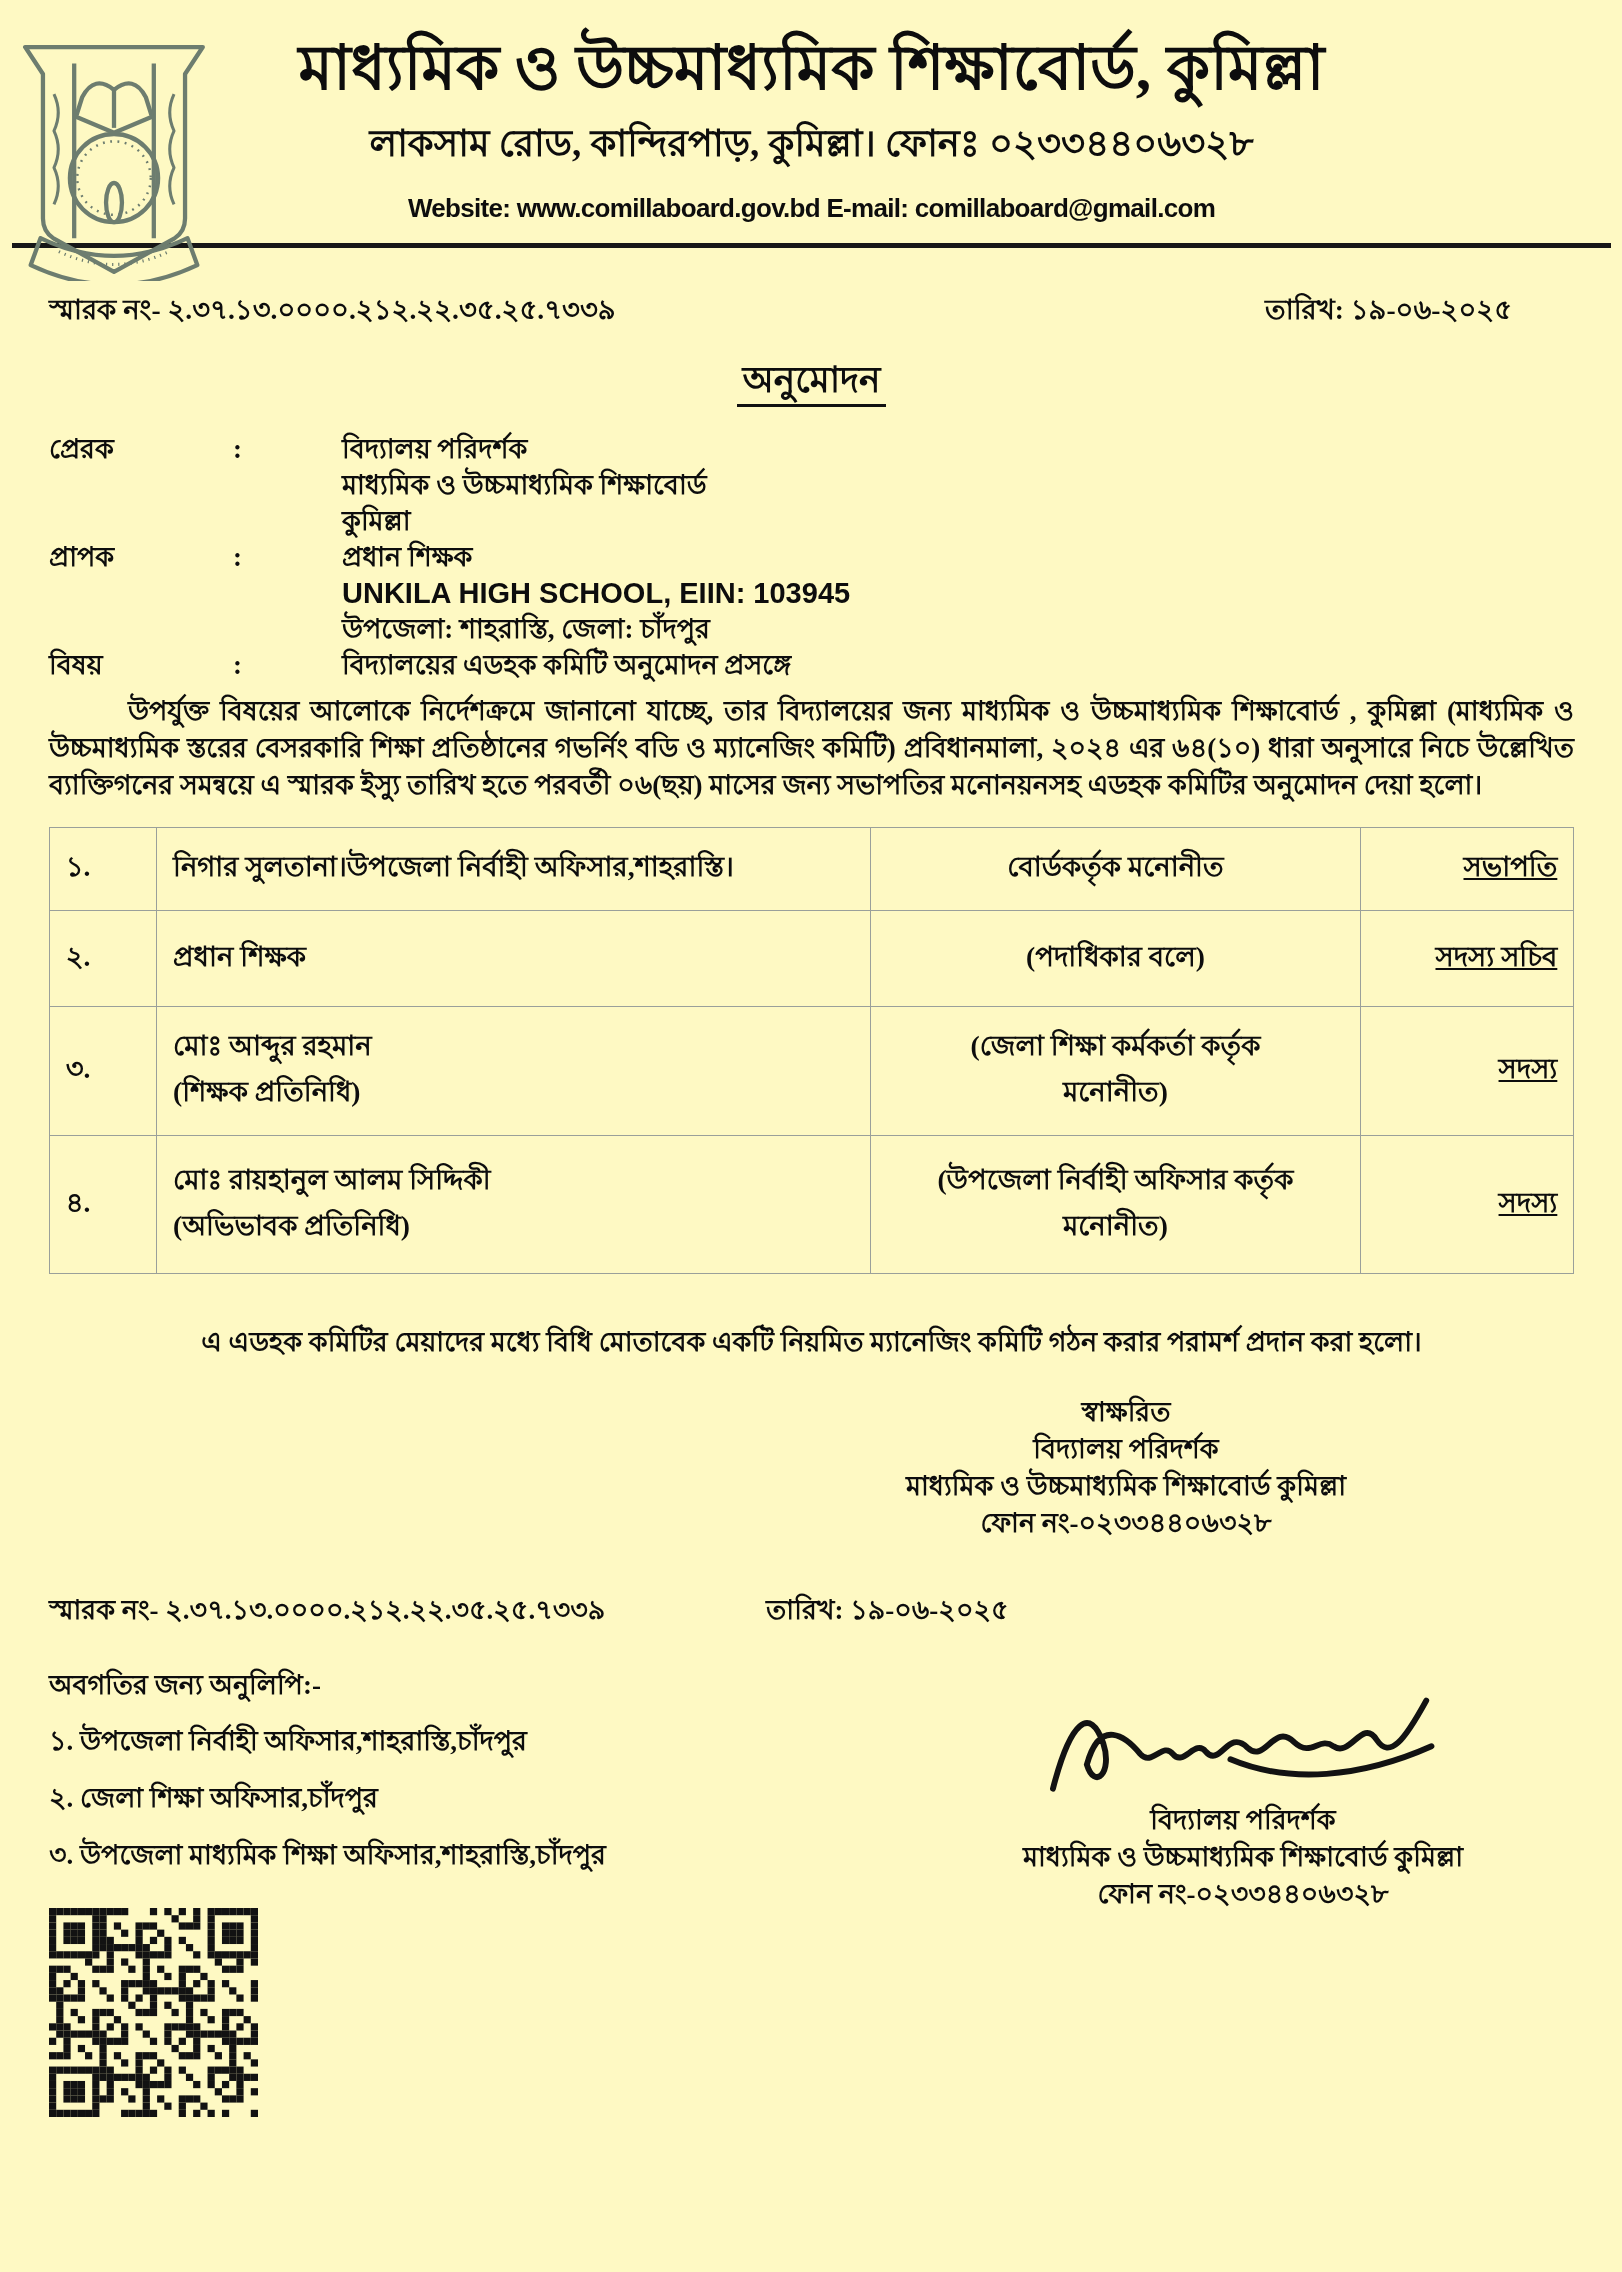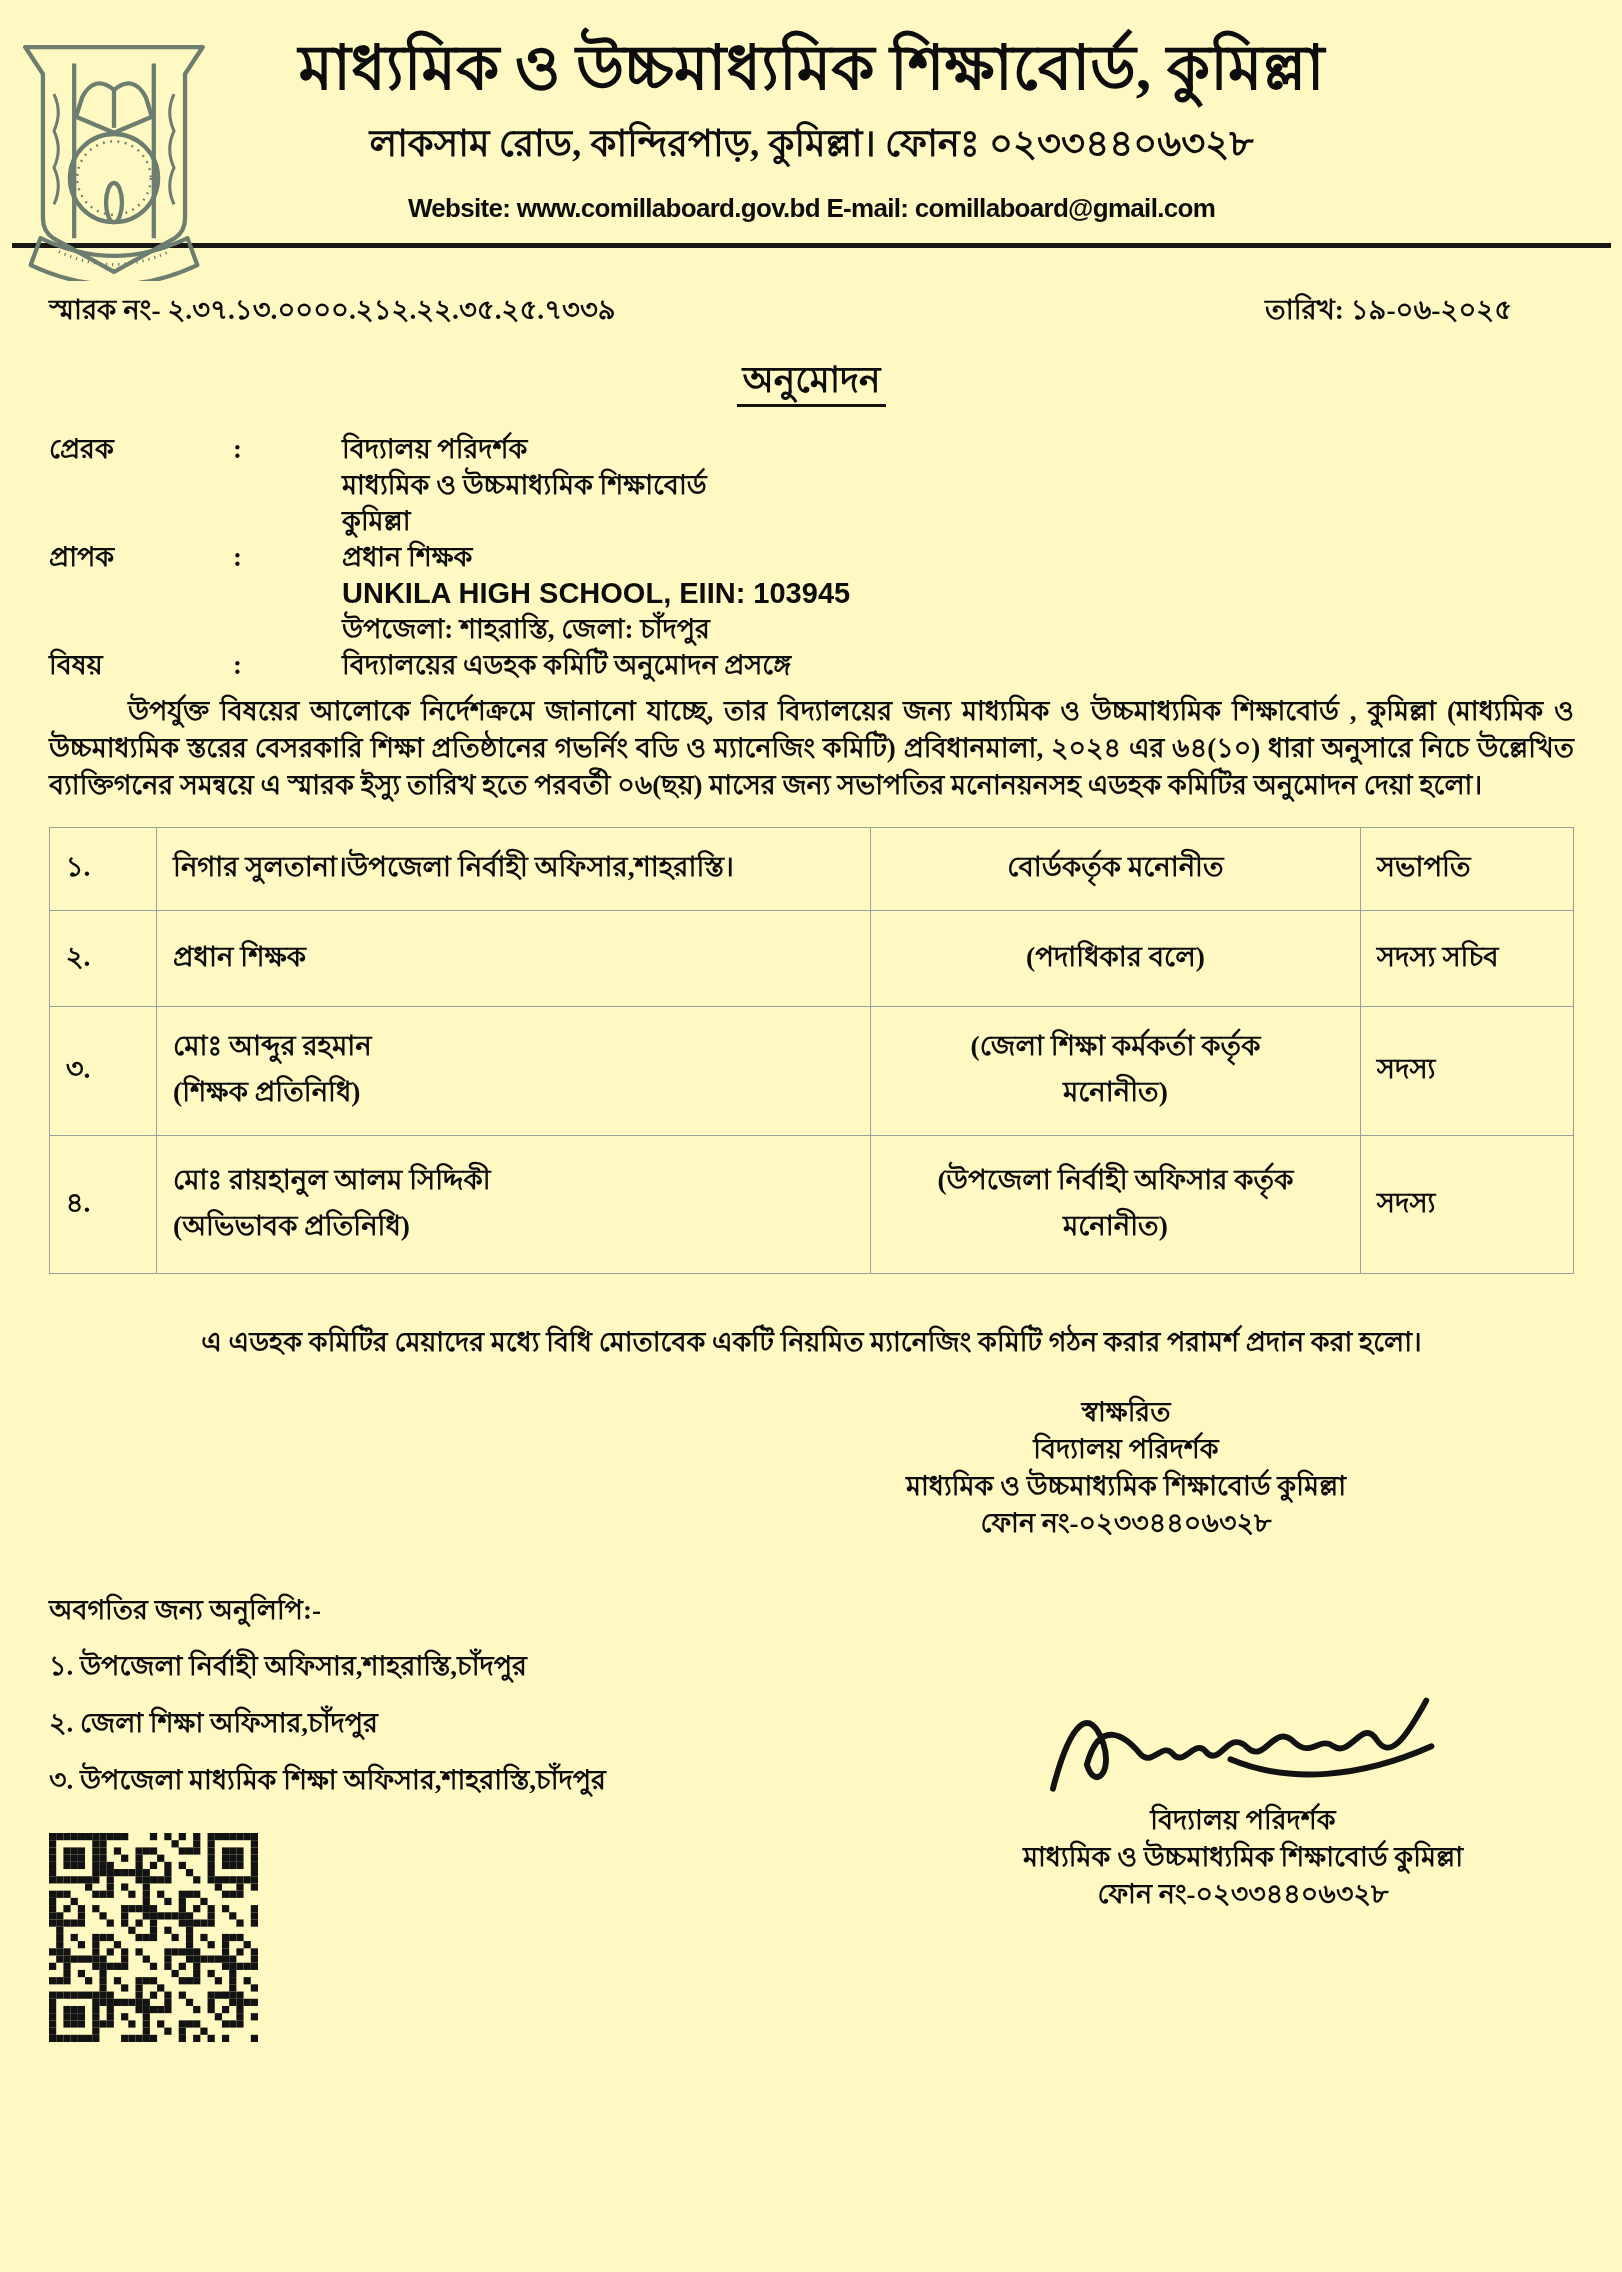--- a/index.html
+++ b/index.html
@@ -28,21 +28,21 @@
   .meta-value{flex:1;}
   .latin{font-family:"Liberation Sans","DejaVu Sans",sans-serif;font-size:29px;}
   
   .body-par{padding:9.2px 49px 0;font-size:27px;line-height:37px;text-align:justify;text-indent:79px;}
   
   table.committee{border-collapse:collapse;margin:23.6px 49px 0;width:1525px;font-size:27.5px;table-layout:fixed;}
   table.committee td{border:1.3px solid #9aa09a;padding:6.5px 15.7px;vertical-align:middle;}
   td.c-serial{width:75px;text-align:left;padding-left:19.6px;}
   td.c-name{width:681px;text-align:left;}
   td.c-nom{width:458px;text-align:center;}
-  td.c-des{text-align:left;vertical-align:top;padding-top:13px;}
+  td.c-des{text-align:right;vertical-align:top;padding-top:13px;text-decoration:underline;}
   tr.r1 td{height:69px;}
   tr.r2 td{height:82px;}
   tr.r3 td{height:115px;}
   tr.r4 td{height:124px;}
   .l2:empty{display:none;}
   .l2{display:block;}
   
   .closing{margin-top:47px;text-align:center;font-size:27px;padding:0 70px;}
   .sig1{margin:27.5px 196px 0 auto;width:602px;text-align:center;font-size:27px;line-height:37px;}
   .bottom{position:relative;margin-top:47px;padding:0 49px;font-size:27px;}
@@ -177,20 +177,24 @@
   <div class="closing">এ এডহক কমিটির মেয়াদের মধ্যে বিধি মোতাবেক একটি নিয়মিত ম্যানেজিং কমিটি গঠন করার পরামর্শ প্রদান করা হলো।</div>
 
   <div class="sig1">
     <div>স্বাক্ষরিত</div>
     <div>বিদ্যালয় পরিদর্শক</div>
     <div>মাধ্যমিক ও উচ্চমাধ্যমিক শিক্ষাবোর্ড কুমিল্লা</div>
     <div>ফোন নং-০২৩৩৪৪০৬৩২৮</div>
   </div>
 
   <div class="bottom">
+    <div class="memo2">
+      <span>স্মারক নং- ২.৩৭.১৩.০০০০.২১২.২২.৩৫.২৫.৭৩৩৯</span>
+      <span class="date">তারিখ: ১৯-০৬-২০২৫</span>
+    </div>
     <div class="cc-head">অবগতির জন্য অনুলিপি:-</div>
     <div class="cc-item">১. উপজেলা নির্বাহী অফিসার,শাহরাস্তি,চাঁদপুর</div>
     <div class="cc-item">২. জেলা শিক্ষা অফিসার,চাঁদপুর</div>
     <div class="cc-item">৩. উপজেলা মাধ্যমিক শিক্ষা অফিসার,শাহরাস্তি,চাঁদপুর</div>
 
     <div class="qr"><svg xmlns="http://www.w3.org/2000/svg" width="209" height="209" fill="#121212" viewBox="0 0 319 319">
           <rect x="0" y="0" width="11" height="11"></rect>
           <rect x="11" y="0" width="11" height="11"></rect>
           <rect x="22" y="0" width="11" height="11"></rect>
           <rect x="33" y="0" width="11" height="11"></rect>

